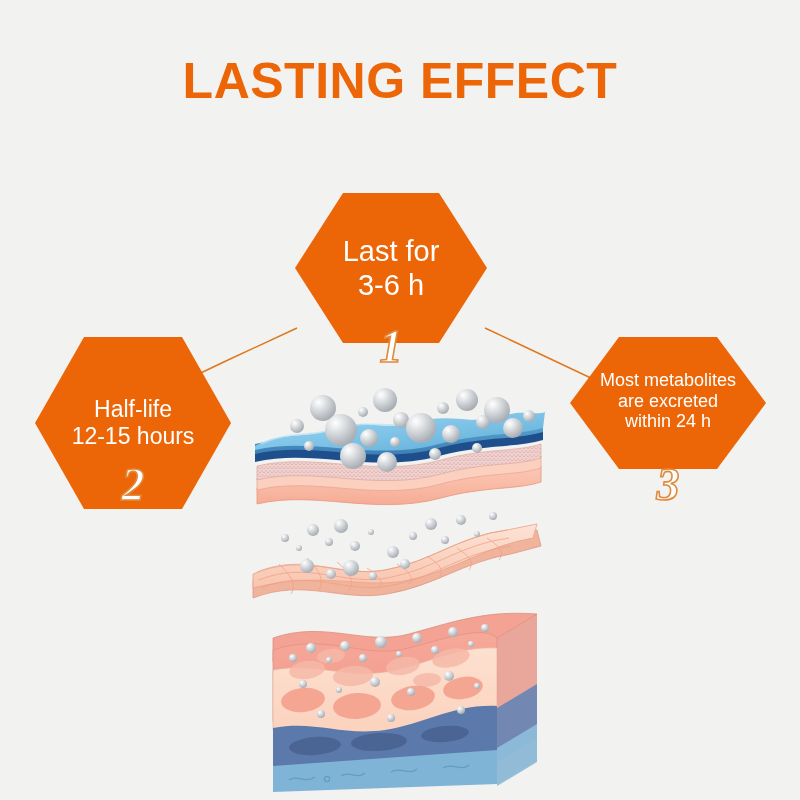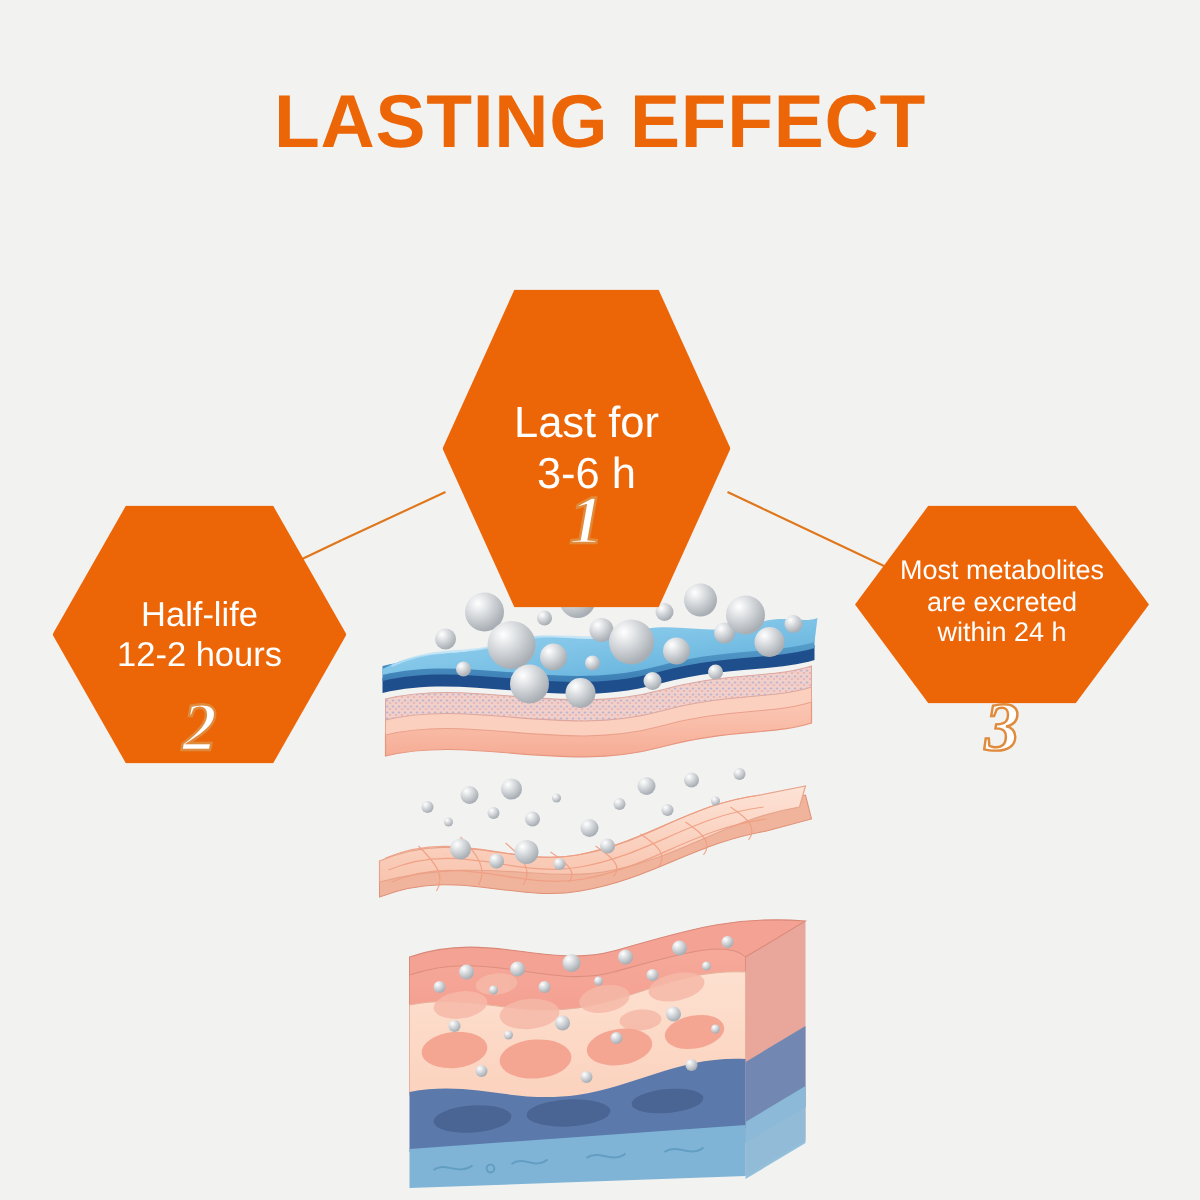--- a/index.html
+++ b/index.html
@@ -75,21 +75,21 @@
     text-align: center;
     line-height: 1.16;
     white-space: pre-line;
     z-index: 2;
   }
 
   #hex-1 {
     left: 295px;
     top: 193px;
     width: 192px;
-    height: 212px;
+    height: 150px;
     align-items: center;
   }
   #hex-1 .hex-text {
     font-size: 29px;
     margin-top: 2px;
   }
 
   #hex-2 {
     left: 35px;
     top: 337px;
@@ -362,21 +362,21 @@
   <div class="hex" id="hex-1">
     <div class="hex-shape"></div>
     <div class="hex-text">Last for
 3-6 h</div>
   </div>
   <div class="hex-number" id="hex-number-1">1</div>
 
   <div class="hex" id="hex-2">
     <div class="hex-shape"></div>
     <div class="hex-text">Half-life
-12-2 hours</div>
+12-15 hours</div>
   </div>
   <div class="hex-number" id="hex-number-2">2</div>
 
   <div class="hex" id="hex-3">
     <div class="hex-shape"></div>
     <div class="hex-text">Most metabolites
 are excreted
 within 24 h</div>
   </div>
   <div class="hex-number" id="hex-number-3">3</div>

